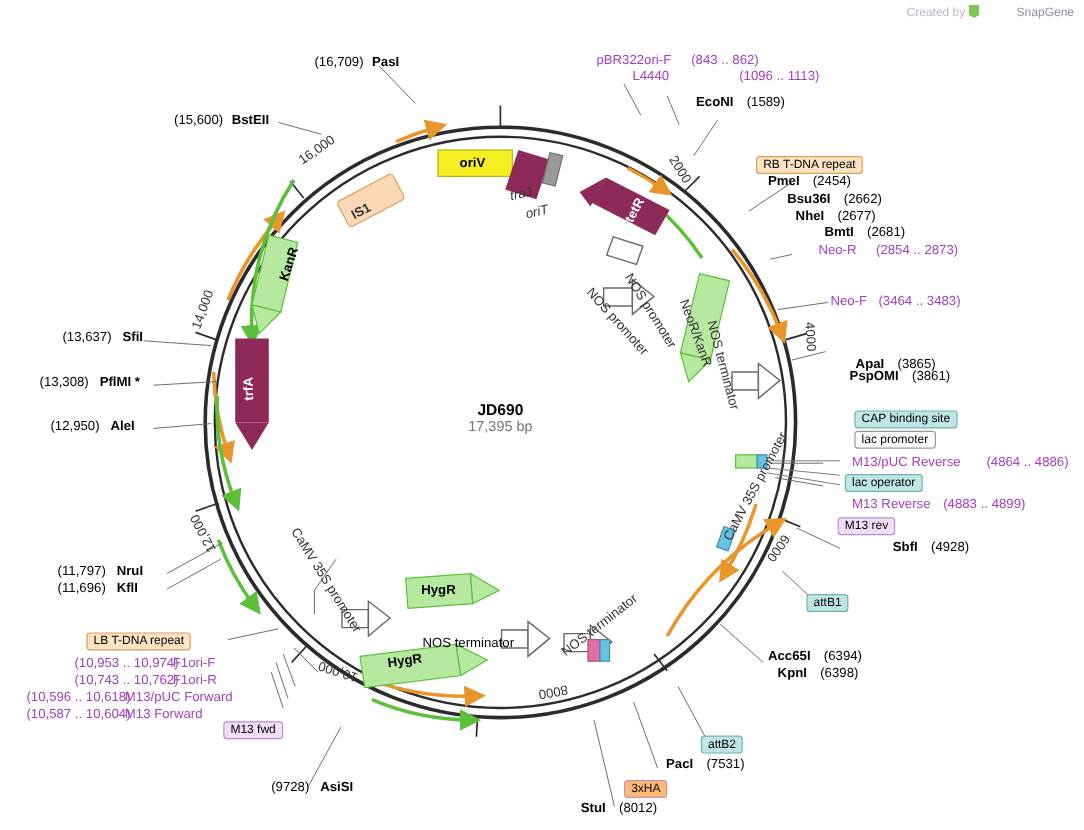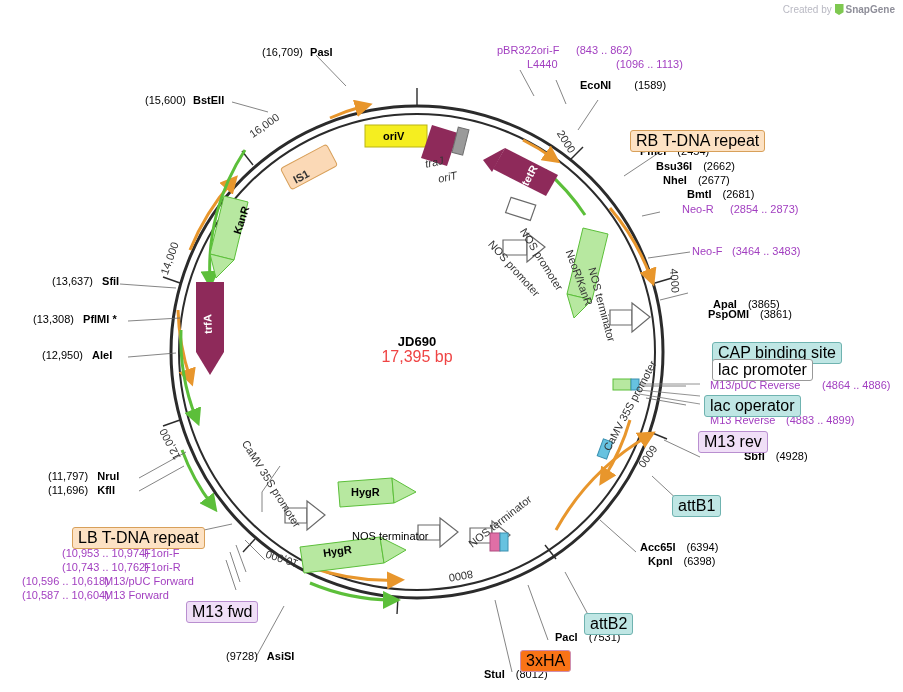--- a/index.html
+++ b/index.html
@@ -7,33 +7,33 @@
     width:903px;height:692px;background:#ffffff;
     font-family:"Liberation Sans", sans-serif;
     position:relative;overflow:hidden;
   }
   #stage{position:absolute;left:0;top:0;width:903px;height:692px;}
   svg#plasmid{position:absolute;left:0;top:0;width:903px;height:692px;}
   .lbl{position:absolute;white-space:nowrap;font-size:11px;color:#000;}
   .lbl.bold{font-weight:bold;}
   .lbl.purple{color:#a23fc0;}
   .paren{color:#000;font-weight:normal;}
-  .tag{position:absolute;font-size:16px;padding:1px 5px;border-radius:3px;white-space:nowrap;}
+  .tag{position:absolute;font-size:10px;padding:1px 5px;border-radius:3px;white-space:nowrap;}
   .tag.orange{background:#fde2c4;border:1px solid #d8a05a;color:#000;}
   .tag.teal{background:#bfe6e4;border:1px solid #6fb3b0;color:#000;}
   .tag.purpleb{background:#f0dff7;border:1px solid #b98fd0;color:#000;}
   .tag.plain{background:#ffffff;border:1px solid #999;color:#000;}
-  .tag.pink{background:#f97316;border:1px solid #cf8fb0;color:#000;}
+  .tag.pink{background:#fdba74;border:1px solid #cf8fb0;color:#000;}
   #credit{position:absolute;right:8px;top:4px;font-size:10px;color:#b9b9c3;}
-  #credit .sg{color:#8e8e99;font-weight:bold;}
+  #credit .sg{color:#8e8e99;font-weight:normal;margin-left:29px;}
   #credit .flag{display:inline-block;width:9px;height:11px;background:#7ec850;
      clip-path:polygon(0 0,100% 0,100% 75%,50% 100%,0 75%);vertical-align:-2px;margin-right:2px;}
   .ctr{position:absolute;text-align:center;}
   .plasmid-name{font-size:13px;font-weight:bold;color:#000;}
-  .plasmid-size{font-size:16px;color:#ef4444;}
+  .plasmid-size{font-size:12px;color:#737373;}
   .rot{position:absolute;transform-origin:0 0;font-size:11px;color:#333;white-space:nowrap;}
   .rot.b{font-weight:bold;}
 </style>
 </head>
 <body>
 
 <div id="stage">
 
   <svg id="plasmid" viewBox="0 0 903 692">
     <defs>
@@ -232,21 +232,21 @@
     <span class="paren">(11,696)</span>
     <span style="font-weight:bold;margin-left:6px;">KflI</span>
   </div>
   <div class="lbl" style="left:226px;top:650px;">
     <span class="paren">(9728)</span>
     <span style="font-weight:bold;margin-left:6px;">AsiSI</span>
   </div>
 
   <div class="lbl" style="left:580px;top:79px;">
     <span style="font-weight:bold;">EcoNI</span>
-    <span class="paren" style="margin-left:20px;">(1589)</span>
+    <span class="paren" style="margin-left:8px;">(1589)</span>
   </div>
 
   <div class="lbl" style="left:640px;top:145px;">
     <span style="font-weight:bold;">PmeI</span>
     <span class="paren" style="margin-left:8px;">(2454)</span>
   </div>
   <div class="lbl" style="left:656px;top:160px;">
     <span style="font-weight:bold;">Bsu36I</span>
     <span class="paren" style="margin-left:8px;">(2662)</span>
   </div>

